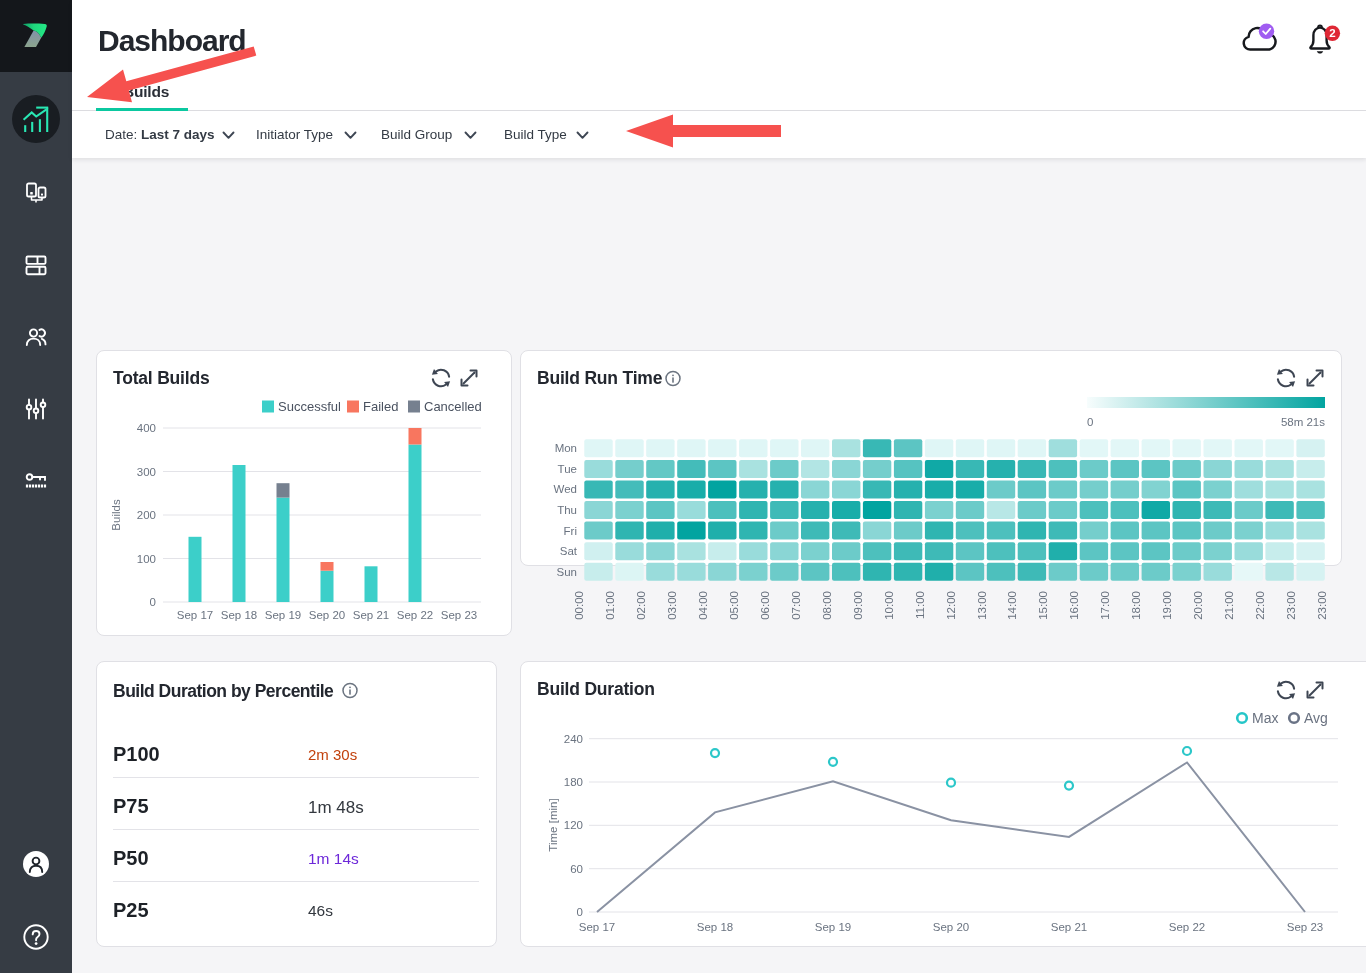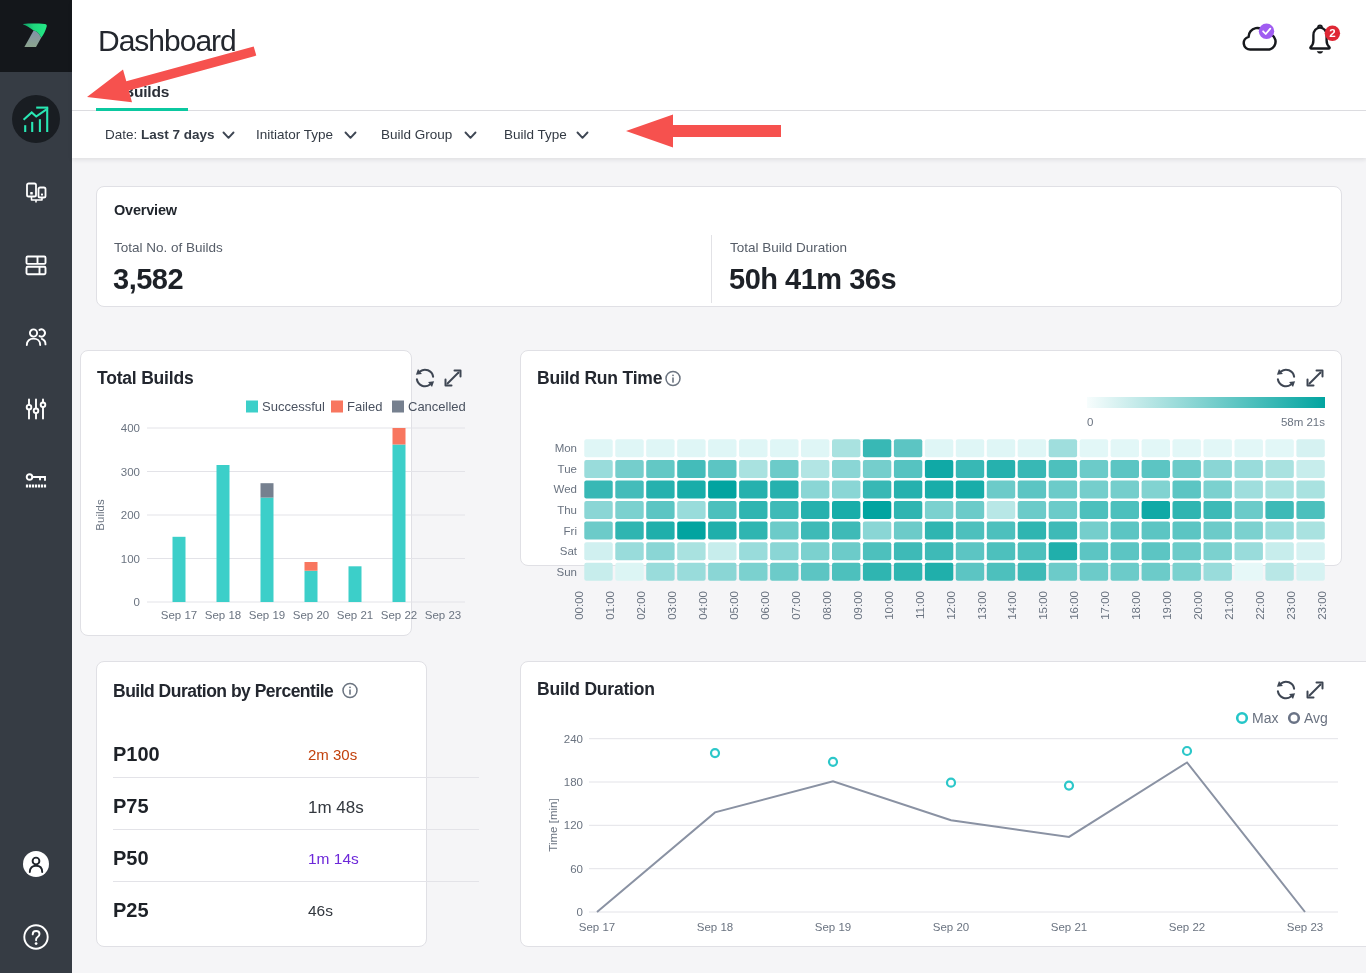--- a/index.html
+++ b/index.html
@@ -104,21 +104,21 @@
 
   <svg class="abs" style="left:23px;top:924px" width="26" height="26" viewBox="0 0 26 26">
     <circle cx="13" cy="13" r="11.7" fill="none" stroke="#fff" stroke-width="1.9"></circle>
     <path d="M 9.7 10.4 C 9.7 8.4 11.1 7.0 13.1 7.0 C 15.1 7.0 16.5 8.3 16.5 10.0 C 16.5 11.5 15.6 12.4 14.4 13.2 C 13.5 13.8 13.1 14.4 13.1 15.5 L 13.1 16.3" fill="none" stroke="#fff" stroke-width="1.9" stroke-linecap="round"></path>
     <circle cx="13.1" cy="19.6" r="1.4" fill="#fff"></circle>
   </svg>
 </div>
 
 <div id="main" class="abs" style="left:72px;top:0;width:1294px;height:973px;background:#f5f5f7">
   <div class="abs" style="left:0;top:0;width:1294px;height:158px;background:#fff;box-shadow:0 2px 4px rgba(40,40,50,0.10)"></div>
-  <div class="abs" style="left:26px;top:24px;font-size:30px;font-weight:400;color:#23272e;letter-spacing:-1px">Dashboard</div>
+  <div class="abs" style="left:26px;top:24px;font-size:30px;font-weight:700;color:#23272e;letter-spacing:-1px">Dashboard</div>
 
   <svg class="abs" style="left:1170px;top:18px" width="130" height="40" viewBox="0 0 130 40">
     <path d="M 27.4 31.5 L 8.4 31.5 A 6.4 6.4 0 0 1 6.6 18.9 A 8.7 8.7 0 0 1 23.5 15.8 A 7.0 7.0 0 0 1 27.4 31.5 Z" fill="none" stroke="#17191d" stroke-width="2.5" stroke-linejoin="round"></path>
     <circle cx="24.5" cy="13.3" r="7.7" fill="#a05df1"></circle>
     <path d="M 21.1 13.3 L 23.7 16 L 28.3 10.6" fill="none" stroke="#fff" stroke-width="1.8" stroke-linecap="round" stroke-linejoin="round"></path>
     <g transform="translate(56.5,0)">
       <path d="M 21.5 9.6 C 17.8 9.6 14.9 12.8 14.9 17.2 L 14.9 22.5 C 14.9 25.3 13.9 27.4 12.3 28.8 C 11.4 29.6 11.9 30.5 13 30.5 L 30 30.5 C 31.1 30.5 31.6 29.6 30.7 28.8 C 29.1 27.4 28.1 25.3 28.1 22.5 L 28.1 17.2 C 28.1 12.8 25.2 9.6 21.5 9.6 Z" fill="none" stroke="#17191d" stroke-width="2.4" stroke-linecap="round" stroke-linejoin="round"></path>
       <path d="M 23.3 9.3 A 1.8 1.8 0 0 0 19.7 9.3" fill="none" stroke="#17191d" stroke-width="2.2" stroke-linecap="round"></path>
       <path d="M 18.3 33.2 C 18.9 34.7 20.1 35.6 21.5 35.6 C 22.9 35.6 24.1 34.7 24.7 33.2 Z" fill="#17191d"></path>
       <circle cx="33.9" cy="15.3" r="7.7" fill="#df2835"></circle>
@@ -140,30 +140,22 @@
     </svg>
   <div class="abs filt" style="left:309px">Build Group</div>
   <svg class="abs chev" style="left:392px">
       <path d="M1.5 1.5 L6.5 6.8 L11.5 1.5"></path>
     </svg>
   <div class="abs filt" style="left:432px">Build Type</div>
   <svg class="abs chev" style="left:504px">
       <path d="M1.5 1.5 L6.5 6.8 L11.5 1.5"></path>
     </svg>
 
-  <div class="card" style="left:24px;top:186px;width:1246px;height:121px">
-    <div class="abs" style="left:17px;top:15px;font-size:14.5px;font-weight:700;color:#1f242b;letter-spacing:-0.2px">Overview</div>
-    <div class="abs" style="left:17px;top:53px;font-size:13.5px;color:#565d68">Total No. of Builds</div>
-    <div class="abs" style="left:16px;top:76px;font-size:29px;font-weight:700;color:#1d2127;letter-spacing:-0.5px">3,582</div>
-    <div class="abs" style="left:614px;top:48px;width:1px;height:68px;background:#e2e2e6"></div>
-    <div class="abs" style="left:633px;top:53px;font-size:13.5px;color:#565d68">Total Build Duration</div>
-    <div class="abs" style="left:632px;top:76px;font-size:29px;font-weight:700;color:#1d2127;letter-spacing:-0.5px">50h 41m 36s</div>
-  </div>
-
-  <div class="card" style="left:8px;top:350px;width:332px;height:286px">
+
+  <div class="card" style="left:24px;top:350px;width:416px;height:286px">
     <div class="abs cardtitle" style="left:16px;top:17px">Total Builds</div>
     <svg class="abs" style="left:0;top:0" width="398" height="284" viewBox="0 0 398 284">
       <g transform="translate(344,27)" fill="none" stroke="#3e4653" stroke-width="2.1" stroke-linecap="round">
 <path d="M 8.1 -1.4 A 8.2 8.2 0 0 0 -5.0 -6.5"></path>
 <path d="M -8.1 1.4 A 8.2 8.2 0 0 0 5.0 6.5"></path>
 <polygon points="-9.1,-3.3 -7.0,-8.9 -3.1,-4.0" fill="#3e4653" stroke="none"></polygon>
 <polygon points="9.1,3.3 7.0,8.9 3.1,4.0" fill="#3e4653" stroke="none"></polygon>
 </g>
       <g transform="translate(372,27)" fill="none" stroke="#3e4653" stroke-width="2" stroke-linecap="round" stroke-linejoin="round">
 <line x1="-5.5" y1="5.5" x2="5.5" y2="-5.5"></line>
@@ -432,21 +424,21 @@
 <text transform="rotate(-90 619.3 240)" x="619.3" y="240" text-anchor="end" class="ax">18:00</text>
 <text transform="rotate(-90 650.2 240)" x="650.2" y="240" text-anchor="end" class="ax">19:00</text>
 <text transform="rotate(-90 681.2 240)" x="681.2" y="240" text-anchor="end" class="ax">20:00</text>
 <text transform="rotate(-90 712.2 240)" x="712.2" y="240" text-anchor="end" class="ax">21:00</text>
 <text transform="rotate(-90 743.1 240)" x="743.1" y="240" text-anchor="end" class="ax">22:00</text>
 <text transform="rotate(-90 774.1 240)" x="774.1" y="240" text-anchor="end" class="ax">23:00</text>
 <text transform="rotate(-90 805.0 240)" x="805.0" y="240" text-anchor="end" class="ax">23:00</text>
     </svg>
   </div>
 
-  <div class="card" style="left:24px;top:661px;width:331px;height:286px">
+  <div class="card" style="left:24px;top:661px;width:401px;height:286px">
     <div class="abs cardtitle" style="left:16px;top:19px;letter-spacing:-0.5px">Build Duration by Percentile</div>
     <svg class="abs" style="left:0;top:0" width="398" height="50">
         <g transform="translate(253,28.5)">
 <circle r="7" fill="none" stroke="#6b7480" stroke-width="1.5"></circle>
 <line x1="0" y1="-0.5" x2="0" y2="3.6" stroke="#6b7480" stroke-width="1.6" stroke-linecap="round"></line>
 <circle cy="-3.2" r="0.9" fill="#6b7480"></circle>
 </g>
       </svg>
     <div class="abs" style="left:16px;top:81px;font-size:20px;font-weight:700;color:#1d2127">P100</div>
     <div class="abs" style="left:211px;top:84px;font-size:15px;color:#c2410c">2m 30s</div>

